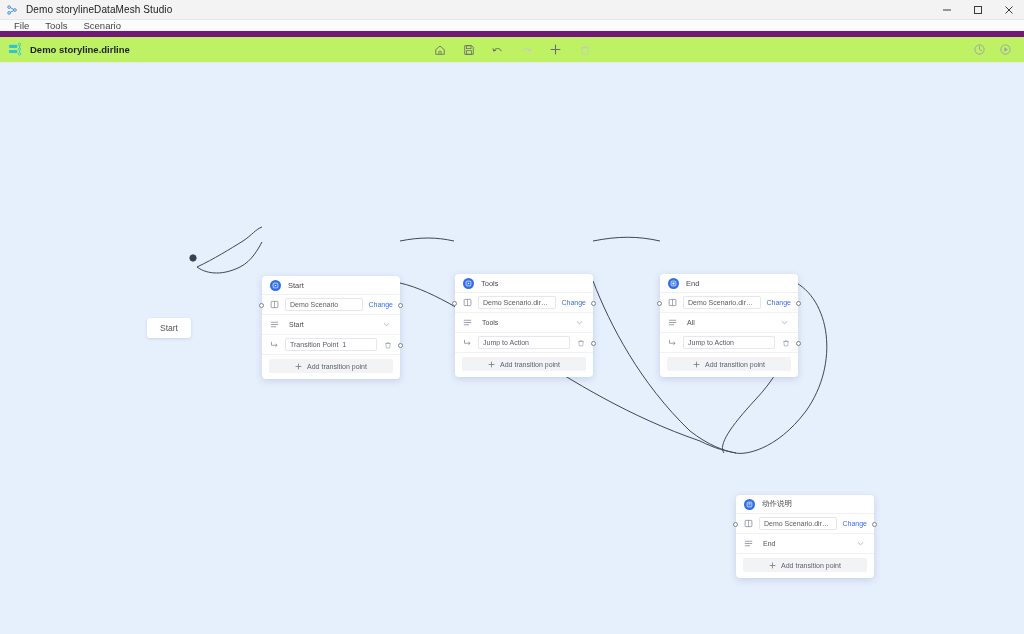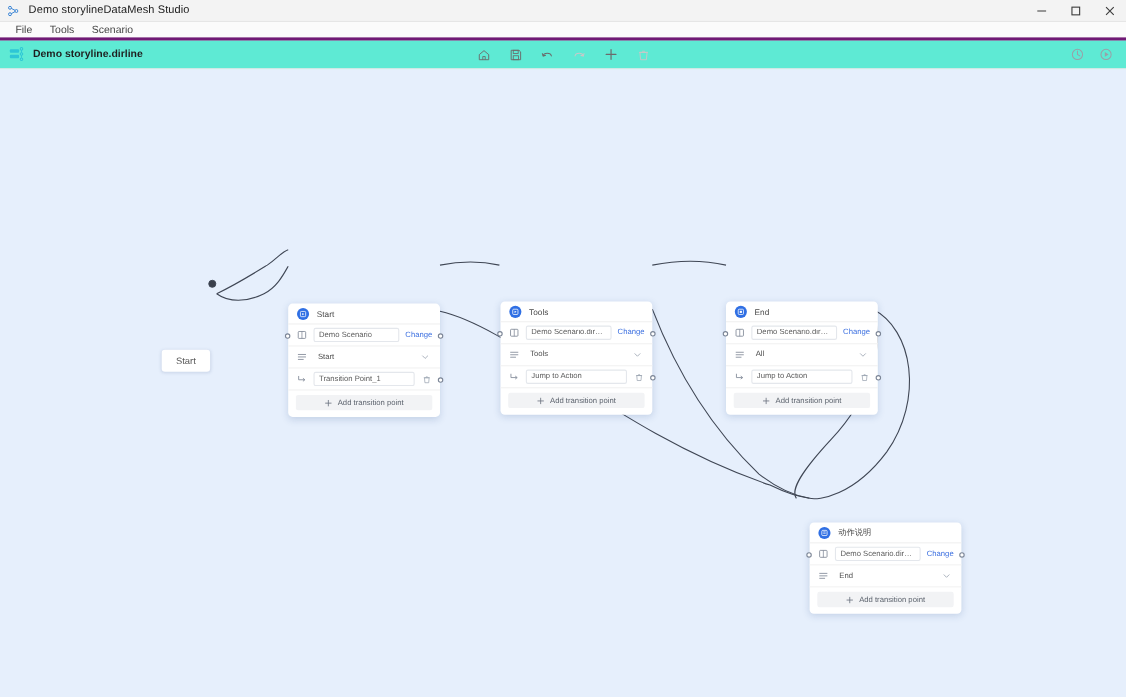--- a/index.html
+++ b/index.html
@@ -37,34 +37,34 @@
     width: 31px; height: 20px;
     display: flex; align-items: center; justify-content: center;
     color: #3b3b3b;
   }
   .wc svg { display: block; }
 
   
   .menubar {
     height: 17px; width: 100%;
     background: #fbfbfb;
-    border-bottom: 3px solid #701a75;
+    border-bottom: 6px solid #701a75;
     display: flex; align-items: center;
     padding-left: 6px;
   }
   .menu-item {
     font-size: 9.5px; color: #444;
     padding: 0 8px; line-height: 17px;
     white-space: nowrap;
   }
 
   
   .docbar {
     height: 26px; width: 100%;
-    background: #5eead4;
+    background: #bef264;
     border-bottom: 1px solid #e9e9e9;
     display: flex; align-items: center;
     position: relative;
   }
   .doc-left { display: flex; align-items: center; padding-left: 8px; }
   .doc-logo { width: 15px; height: 15px; display:block; }
   .doc-name {
     font-size: 9.5px; color: #1f1f1f; font-weight: 700;
     margin-left: 7px; white-space: nowrap;
   }
@@ -545,21 +545,21 @@
         <span class="addbtn-plus">
           <svg width="7" height="7" viewBox="0 0 10 10">
               <path d="M5 1.4 V8.6 M1.4 5 H8.6" stroke="currentColor" stroke-width="1.1" stroke-linecap="round"></path>
             </svg>
         </span>
         <span class="addbtn-label">Add transition point</span>
       </div>
     </div>
   </div>
 
-  <div class="node" style="left:736px; top:412px; width:138px;">
+  <div class="node" style="left:736px; top:432px; width:138px;">
     <div class="port" style="left:-3px; top:27px;"></div>
     <div class="port" style="right:-3px; top:27px;"></div>
 
     <div class="node-head">
       <span class="node-badge">
         <svg width="7" height="7" viewBox="0 0 10 10">
           <rect x="1.6" y="1.6" width="6.8" height="6.8" rx="1.2" fill="none" stroke="#ffffff" stroke-width="1"></rect>
           <path d="M3.4 3.6 H6.6 M3.4 5.4 H6.6" stroke="#ffffff" stroke-width="0.9"></path>
         </svg>
       </span>

